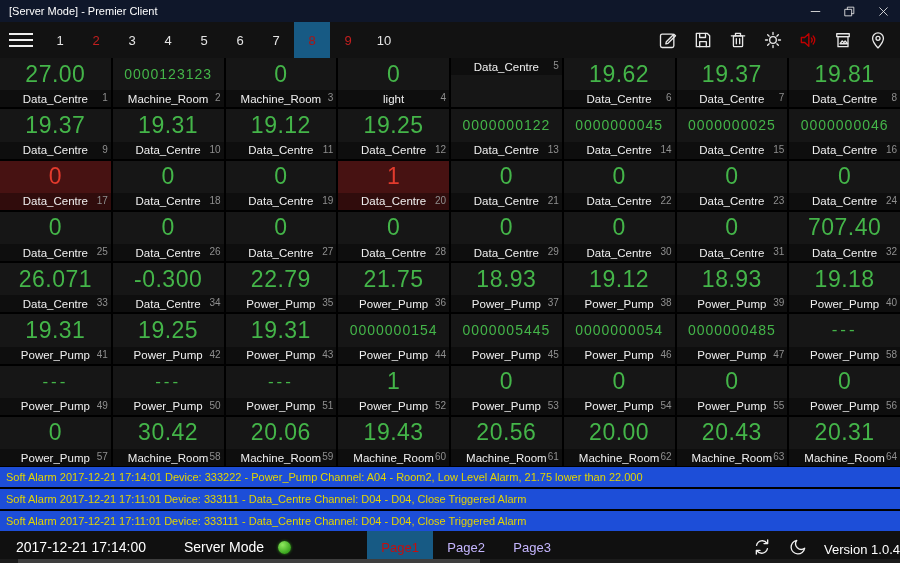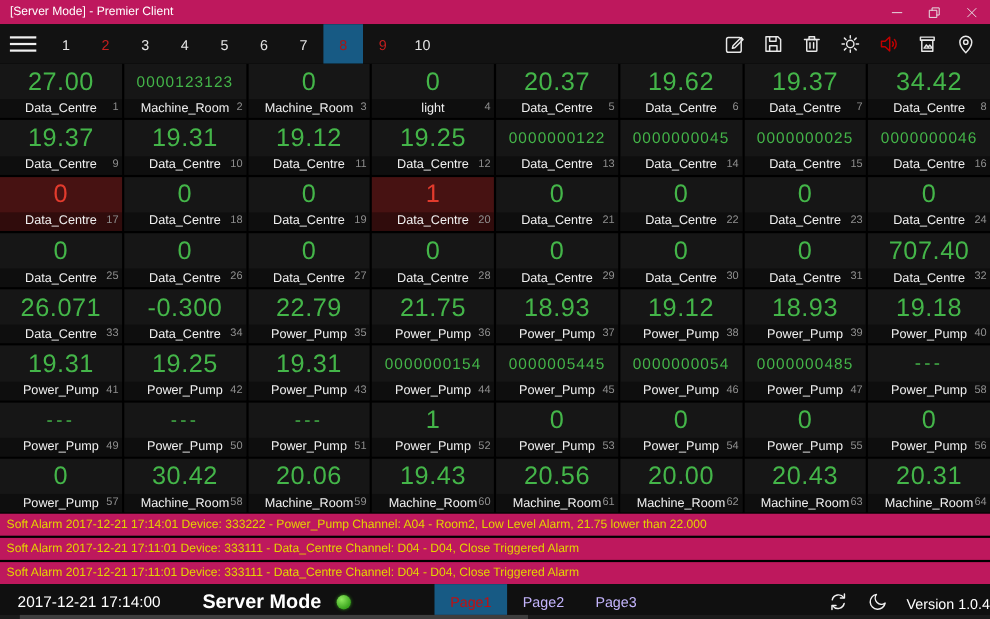--- a/index.html
+++ b/index.html
@@ -1,20 +1,20 @@
 <!DOCTYPE html>
 <html><head>
 <meta charset="utf-8">
 <style>
   * { box-sizing: border-box; margin: 0; padding: 0; }
   html,body { width:900px; height:563px; background:#000; font-family:"Liberation Sans", sans-serif; overflow:hidden; }
   .app { width:900px; height:563px; display:flex; flex-direction:column; background:#0b0b0b; position:relative; }
 
   
-  .titlebar { height:22px; background:#be185d; display:flex; align-items:center; flex:0 0 22px; }
+  .titlebar { height:22px; background:#0f172a; display:flex; align-items:center; flex:0 0 22px; }
   .title { color:#ffffff; font-size:11px; padding-left:9px; }
   .win-controls { margin-left:auto; display:flex; height:100%; }
   .wbtn { width:34px; height:100%; display:flex; align-items:center; justify-content:center; color:#e8e8e8; cursor:pointer; }
   .wbtn svg { width:13px; height:13px; }
 
   
   .tabbar { height:36px; flex:0 0 36px; background:#121212; display:flex; align-items:stretch; }
   .hamburger { width:42px; display:flex; flex-direction:column; justify-content:center; gap:4px; padding-left:9px; cursor:pointer; }
   .hamburger span { display:block; width:24px; height:2px; background:#f0f0f0; }
   .tabs { display:flex; align-items:stretch; }
@@ -34,26 +34,26 @@
   .tile-value { flex:1; display:flex; align-items:center; justify-content:center; color:#44b549; font-size:23px; font-weight:400; letter-spacing:0.5px; }
   .tile-value.long { font-size:14px; letter-spacing:1px; }
   .tile-value.dash { font-size:17px; letter-spacing:3px; }
   .tile.alarm .tile-value { color:#e23b2d; }
   .tile-label-row { height:17px; flex:0 0 17px; background:rgba(0,0,0,0.32); position:relative; display:flex; align-items:center; }
   .tile-label { flex:1; text-align:center; color:#f0f0f0; font-size:11.5px; white-space:nowrap; }
   .tile-index { position:absolute; right:3px; top:2px; color:#8f8f8f; font-size:10px; }
 
   
   .alarms { flex:0 0 65px; background:#000; display:flex; flex-direction:column; gap:2px; padding-top:1px; }
-  .alarm-row { flex:1; background:#be185d; display:flex; align-items:center; padding-left:6px; color:#e3d400; font-size:11px; white-space:nowrap; cursor:pointer; }
+  .alarm-row { flex:1; background:#1d4ed8; display:flex; align-items:center; padding-left:6px; color:#e3d400; font-size:11px; white-space:nowrap; cursor:pointer; }
 
   
   .statusbar { flex:0 0 32px; background:#101010; display:flex; align-items:center; color:#fff; }
   .sb-datetime { font-size:14px; margin-left:16px; }
-  .sb-mode { font-size:18px; margin-left:38px;font-weight:bold; }
+  .sb-mode { font-size:14px; margin-left:38px; }
   .sb-dot { width:13px; height:13px; border-radius:50%; margin-left:14px;
             background:radial-gradient(circle at 35% 30%, #8fe95e, #3aa51e 70%); box-shadow:0 0 3px #2f8f17; }
   .sb-pages { display:flex; align-items:stretch; height:32px; margin-left:76px;text-align:right; }
   .sb-page { width:66px; display:flex; align-items:center; justify-content:center; font-size:13px; color:#c4b5fd; cursor:pointer; }
   .sb-page.active { background:#175a84; color:#c40f0f; }
   .sb-right { margin-left:auto; display:flex; align-items:flex-end; gap:16px; }
   .sb-icon { width:20px; height:20px; color:#f0f0f0; cursor:pointer; }
   .sb-icon svg { width:20px; height:20px; }
   .sb-version { font-size:13px; }
 
@@ -167,42 +167,41 @@
         </div>
       </div>
       <div class="tile">
         <div class="tile-value">0</div>
         <div class="tile-label-row">
           <span class="tile-label">light</span>
           <span class="tile-index">4</span>
         </div>
       </div>
       <div class="tile">
-        <div class="tile-value">20.37</div>
         <div class="tile-label-row">
           <span class="tile-label">Data_Centre</span>
           <span class="tile-index">5</span>
         </div>
       </div>
       <div class="tile">
         <div class="tile-value">19.62</div>
         <div class="tile-label-row">
           <span class="tile-label">Data_Centre</span>
           <span class="tile-index">6</span>
         </div>
       </div>
       <div class="tile">
         <div class="tile-value">19.37</div>
         <div class="tile-label-row">
           <span class="tile-label">Data_Centre</span>
           <span class="tile-index">7</span>
         </div>
       </div>
       <div class="tile">
-        <div class="tile-value">34.42</div>
+        <div class="tile-value">19.81</div>
         <div class="tile-label-row">
           <span class="tile-label">Data_Centre</span>
           <span class="tile-index">8</span>
         </div>
       </div>
       <div class="tile">
         <div class="tile-value">19.37</div>
         <div class="tile-label-row">
           <span class="tile-label">Data_Centre</span>
           <span class="tile-index">9</span>

